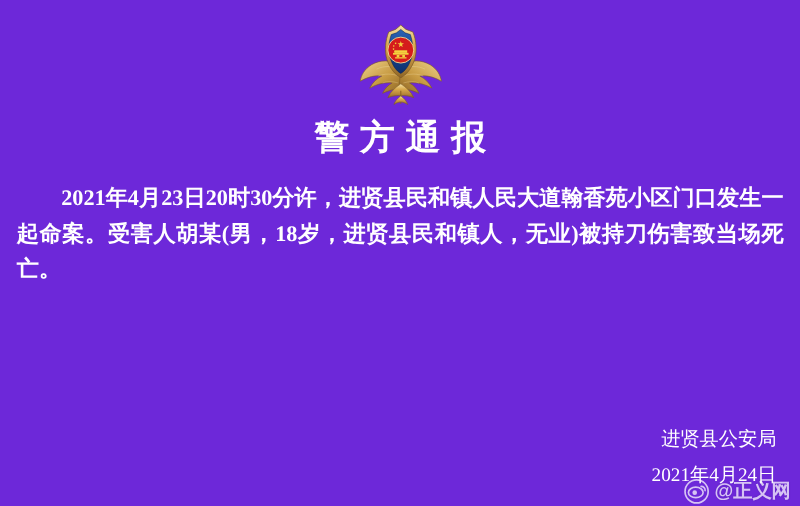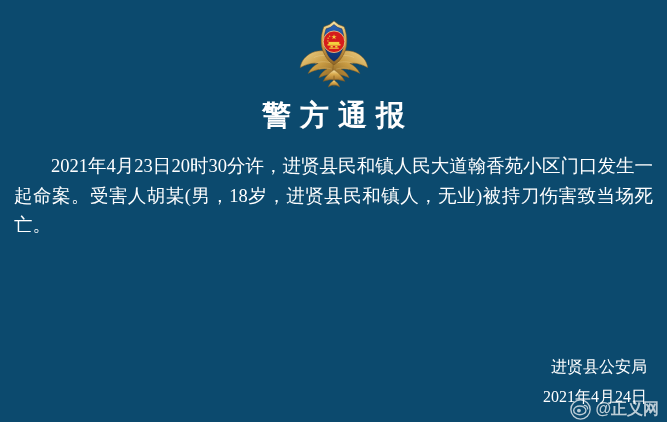--- a/index.html
+++ b/index.html
@@ -11,21 +11,21 @@
     height: 422px;
     background: #0b55a5;
     font-family: "Liberation Serif", "DejaVu Serif", serif;
     overflow: hidden;
     position: relative;
   }
   #poster {
     position: relative;
     width: 667px;
     height: 422px;
-    background: #0c4a6e;
+    background: #6d28d9;
     box-sizing: border-box;
   }
 
   
   .emblem-wrap {
     position: absolute;
     top: 16px;
     left: 0;
     width: 667px;
     height: 76px;
@@ -64,20 +64,21 @@
     width: 639px;
     color: #ffffff;
     font-size: 18.5px;
     line-height: 29.5px;
     text-align: justify;
     text-justify: inter-character;
   }
   .para {
     margin: 0 0 2px 0;
     text-indent: 2em;
+    font-weight: bold;
   }
 
   
   .signature {
     position: absolute;
     right: 20px;
     top: 352px;
     width: 300px;
     text-align: right;
     color: #ffffff;

